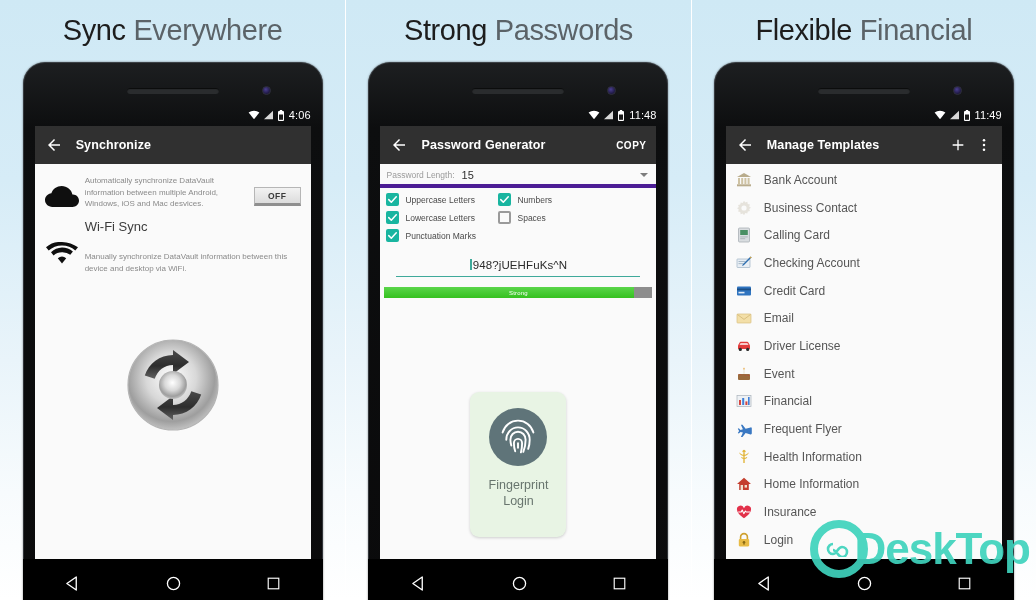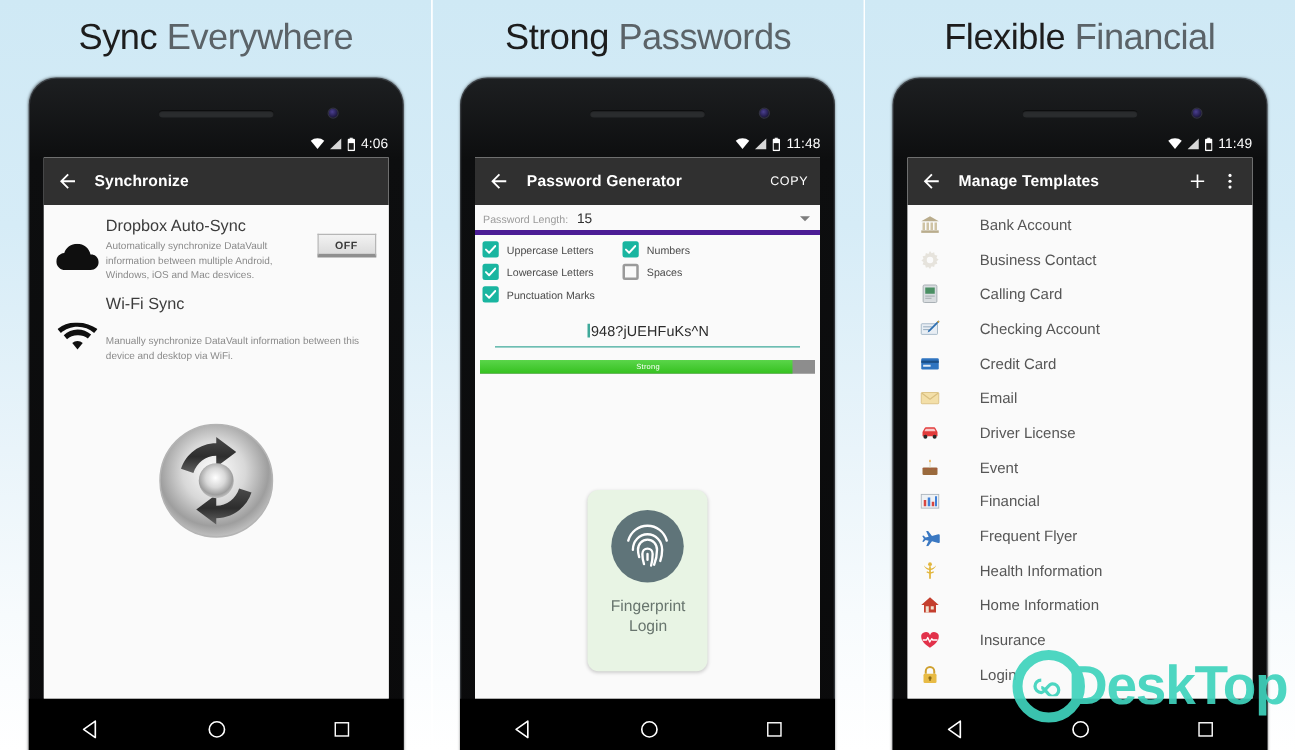--- a/index.html
+++ b/index.html
@@ -82,21 +82,21 @@
     height: 38px; background: #303030;
     display: flex; align-items: center; padding: 0 10px;
     color: #fff;
   }
   .appbar .back { width: 18px; height: 18px; flex: 0 0 18px; }
   .appbar .title {
     font-size: 12.5px; font-weight: bold; margin-left: 13px;
     letter-spacing: .1px; white-space: nowrap;
   }
   .appbar .spacer { flex: 1 1 auto; }
-  .appbar .act-text { font-size: 10px; font-weight: normal; letter-spacing: .5px; }
+  .appbar .act-text { font-size: 10px; font-weight: bold; letter-spacing: .5px; }
   .appbar .act-ico { width: 16px; height: 16px; margin-left: 10px; }
 
   
   .navbar {
     position: absolute; bottom: 0; left: 0; right: 0; height: 48px;
     background: #000;
     display: flex; align-items: center; justify-content: space-around;
   }
   .navbar svg { display:block; }
 
@@ -180,21 +180,21 @@
     background: #5f7479;
     display: flex; align-items: center; justify-content: center;
   }
   .fp-label {
     margin-top: 12px; text-align: center;
     font-size: 12.5px; color: #68756e; line-height: 1.25; font-weight: 300;
   }
 
   
   .tpl-list { background: #fafafa; height: 100%; padding-top: 2px; }
-  .tpl-row { display: flex; align-items: center; height: 27.7px; padding-left: 8px; gap: 20px; }
+  .tpl-row { display: flex; align-items: center; height: 27.7px; padding-left: 8px; }
   .tpl-ico { width: 20px; flex: 0 0 20px; display:flex; align-items:center; justify-content:center; }
   .tpl-lbl { font-size: 12px; color: #565656; margin-left: 10px; white-space: nowrap; }
 
   
   .watermark {
     position: absolute; right: 6px; bottom: 22px;
     display: flex; align-items: center; pointer-events: none;
     opacity: .92;
   }
   .wm-ring {
@@ -248,21 +248,20 @@
 
         <div class="sync-body">
 
           <div class="sync-row">
             <div class="sync-ico">
               <svg width="34" height="22" viewBox="0 0 34 22">
                   <path d="M27.5 21H7.3C3.3 21 0 17.9 0 14.1c0-3.5 2.8-6.4 6.4-6.8C7.7 3 11.9 0 16.7 0c5.3 0 9.8 3.6 10.7 8.5h.6c3.3 0 6 2.8 6 6.3S30.8 21 27.5 21z" fill="#0f0f0f"></path>
                 </svg>
             </div>
             <div class="sync-txt">
-              <div class="sync-h">Dropbox Auto-Sync</div>
               <div class="sync-p">Automatically synchronize DataVault information between multiple Android, Windows, iOS and Mac desvices.</div>
             </div>
             <div class="toggle-off">OFF</div>
           </div>
 
           <div class="sync-row">
             <div class="sync-ico">
               <svg width="32" height="22" viewBox="0 0 32 22">
                   <path d="M16 21.5l-4.2-5.2a6.7 6.7 0 0 1 8.4 0z" fill="#0f0f0f"></path>
                   <path d="M16 10.2c-3.2 0-6.2 1.2-8.4 3.2l-2.6-3.2A17 17 0 0 1 16 5.6c4.1 0 7.9 1.5 10.9 4l-2.6 3.2a12.8 12.8 0 0 0-8.3-2.6z" fill="#0f0f0f"></path>

